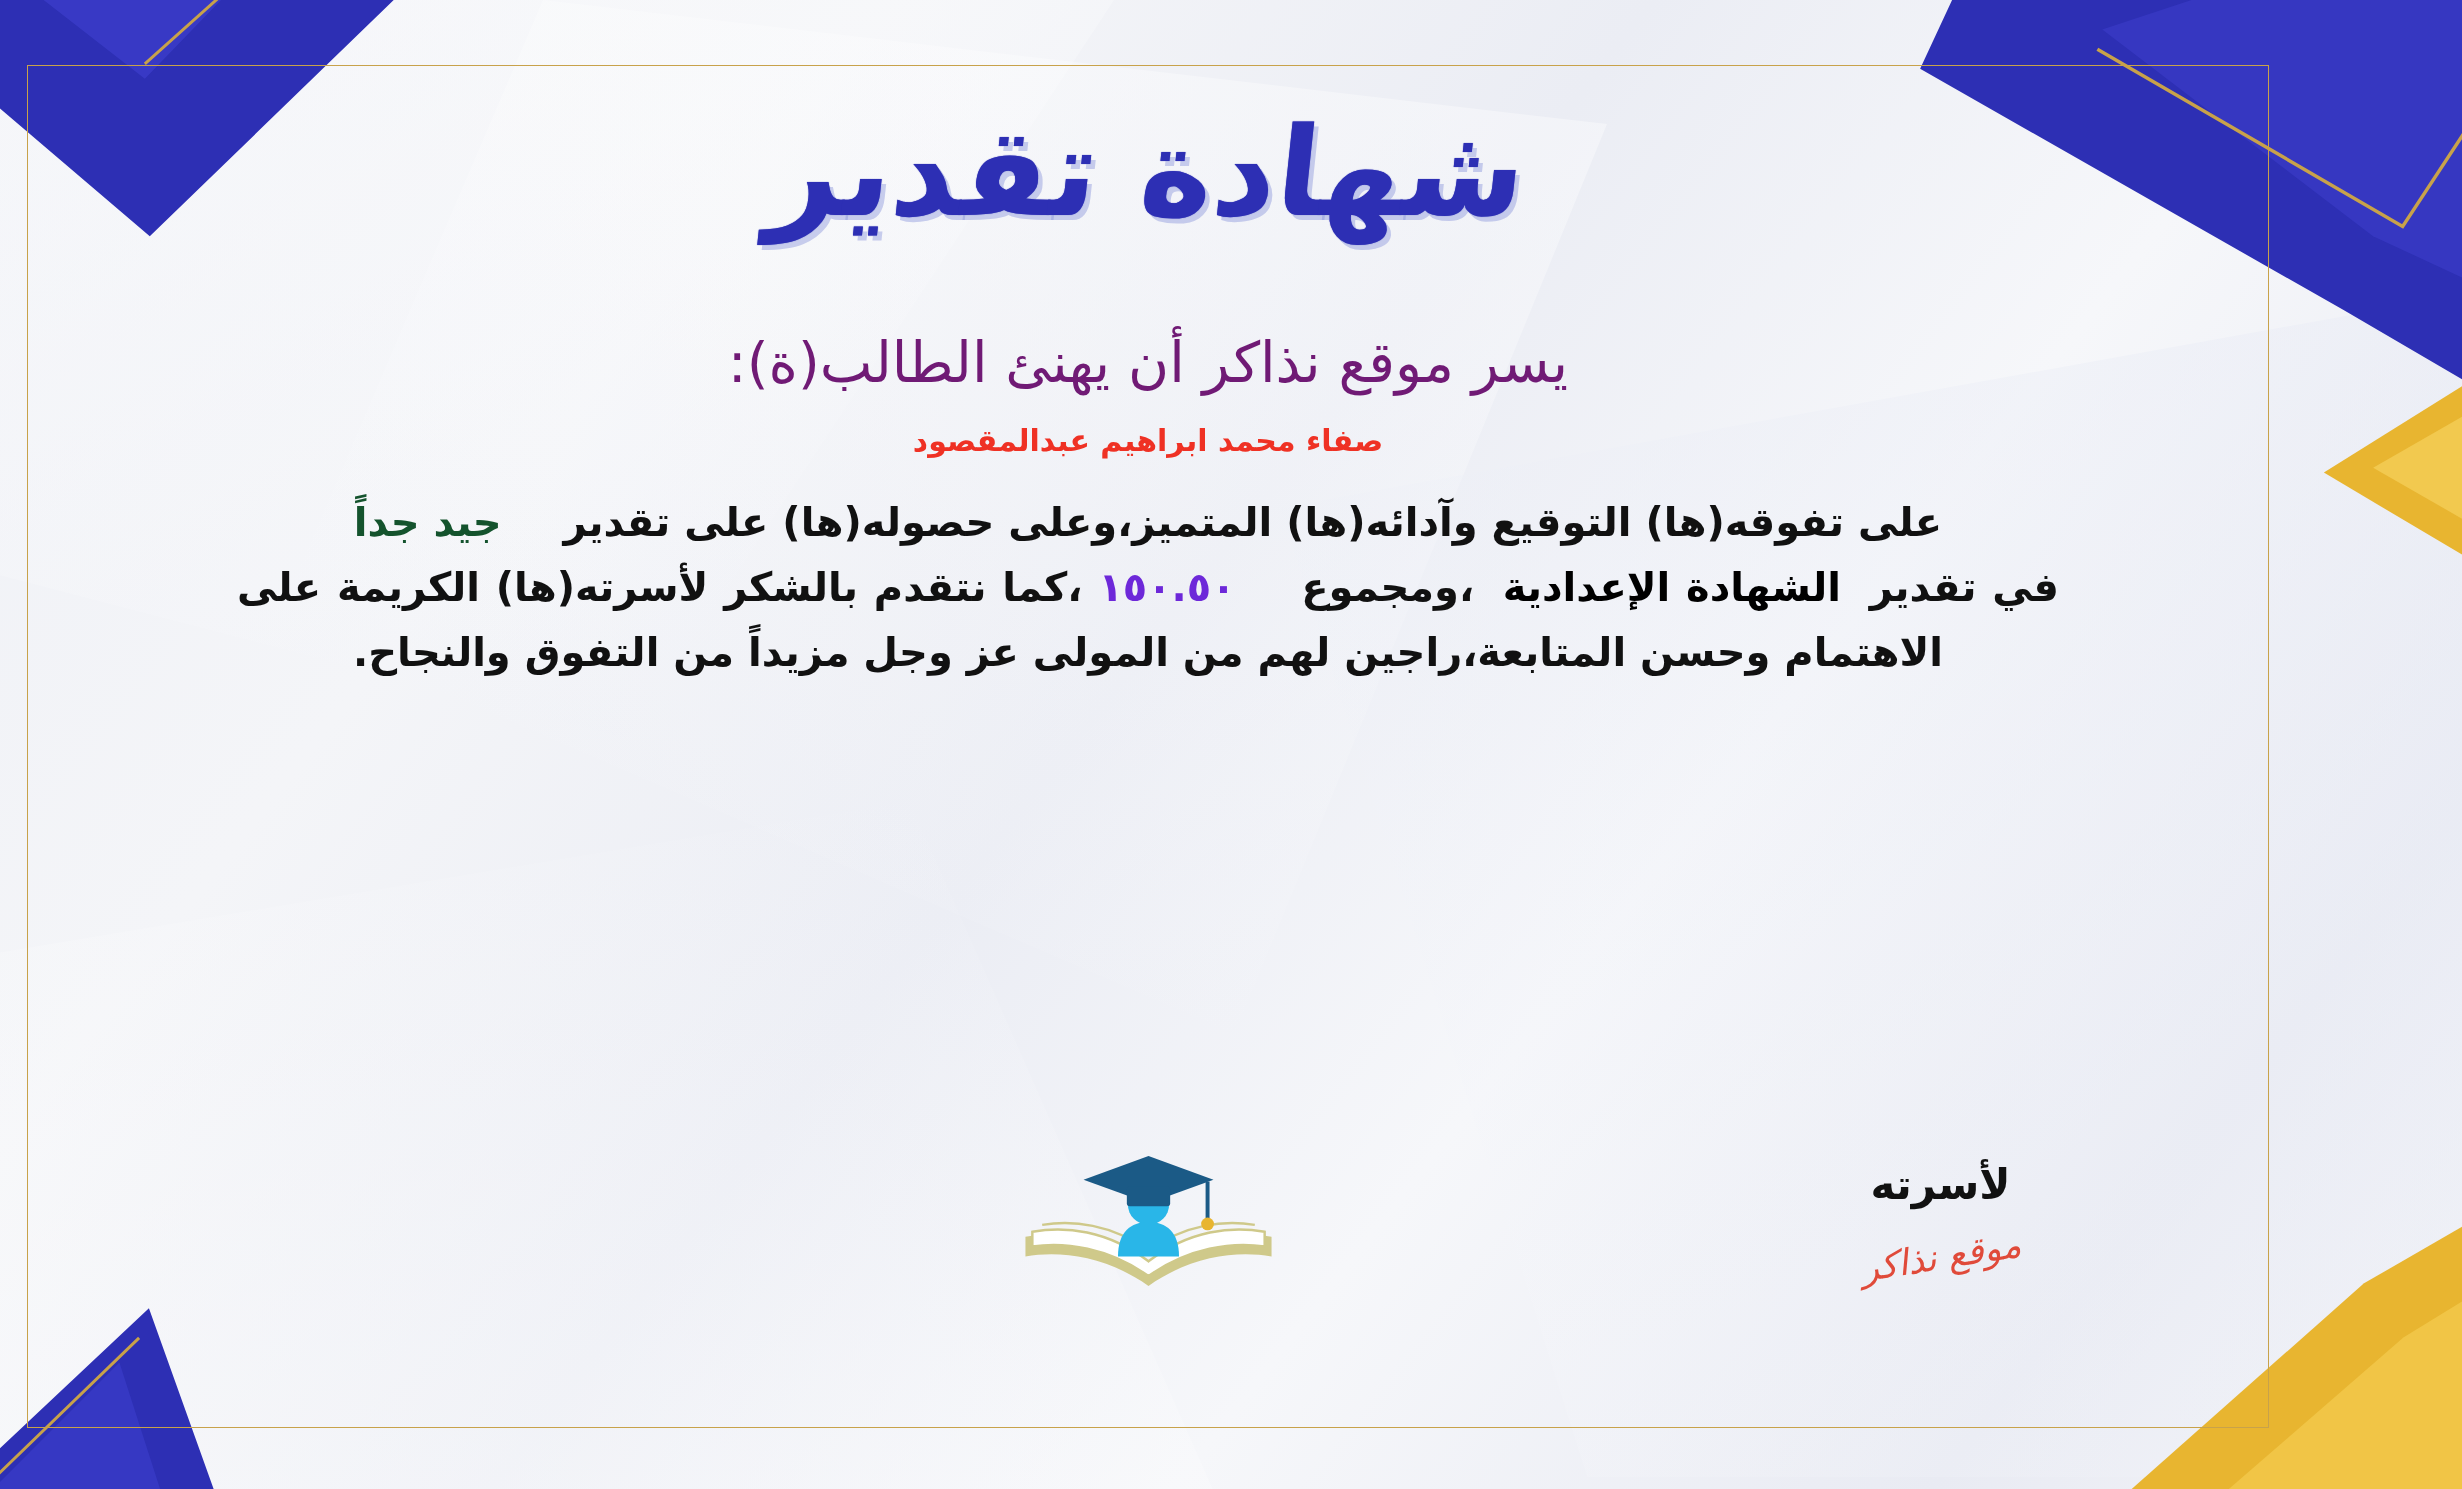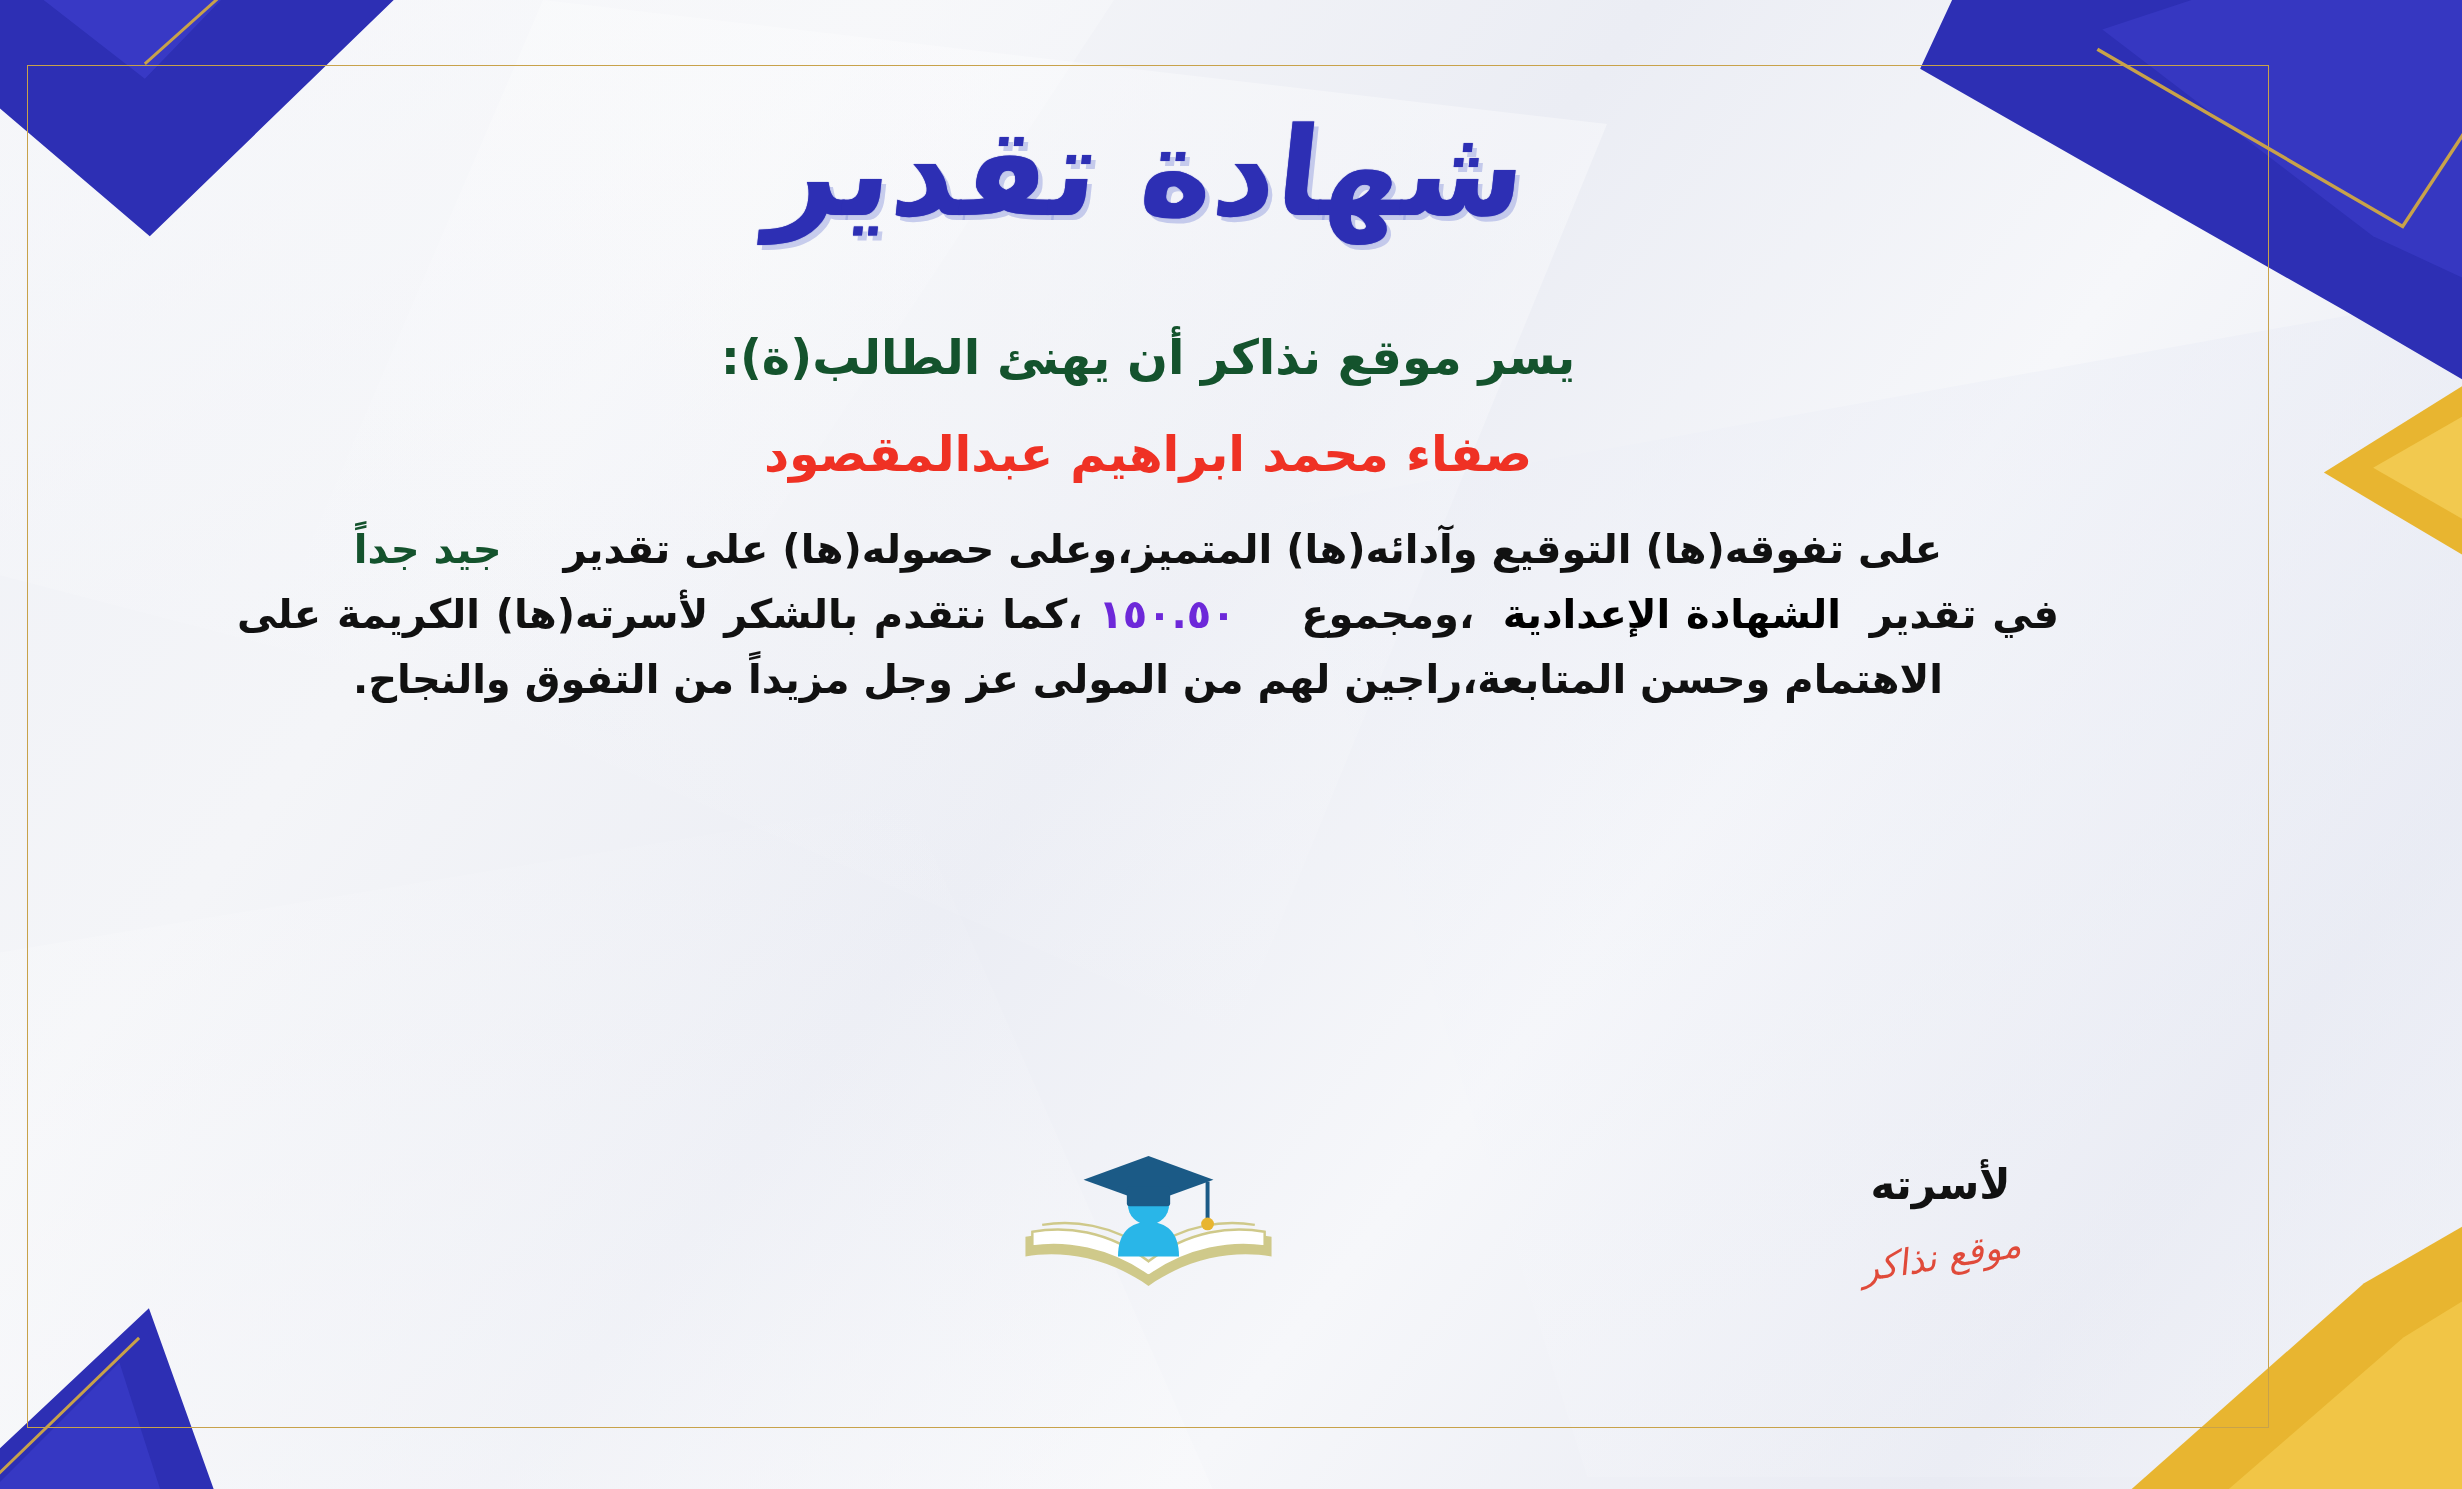--- a/index.html
+++ b/index.html
@@ -115,28 +115,28 @@
   }
 
   .body-block {
     width: 1822px;
     margin-top: 54px;
     text-align: center;
     color: #111111;
   }
 
   .line-congrats {
-    font-size: 48px;
-    font-weight: 700;
+    font-size: 56px;
+    font-weight: 400;
     line-height: 1.35;
-    color: #14532d;
+    color: #701a75;
   }
   .line-student {
-    margin-top: 33px;
-    font-size: 49px;
+    margin-top: 20px;
+    font-size: 30px;
     font-weight: 700;
     color: #ef3124;
     line-height: 1.3;
   }
   .para {
     margin-top: 30.5px;
     font-size: 40px;
     font-weight: 600;
     line-height: 1.62;
     text-align: justify;

